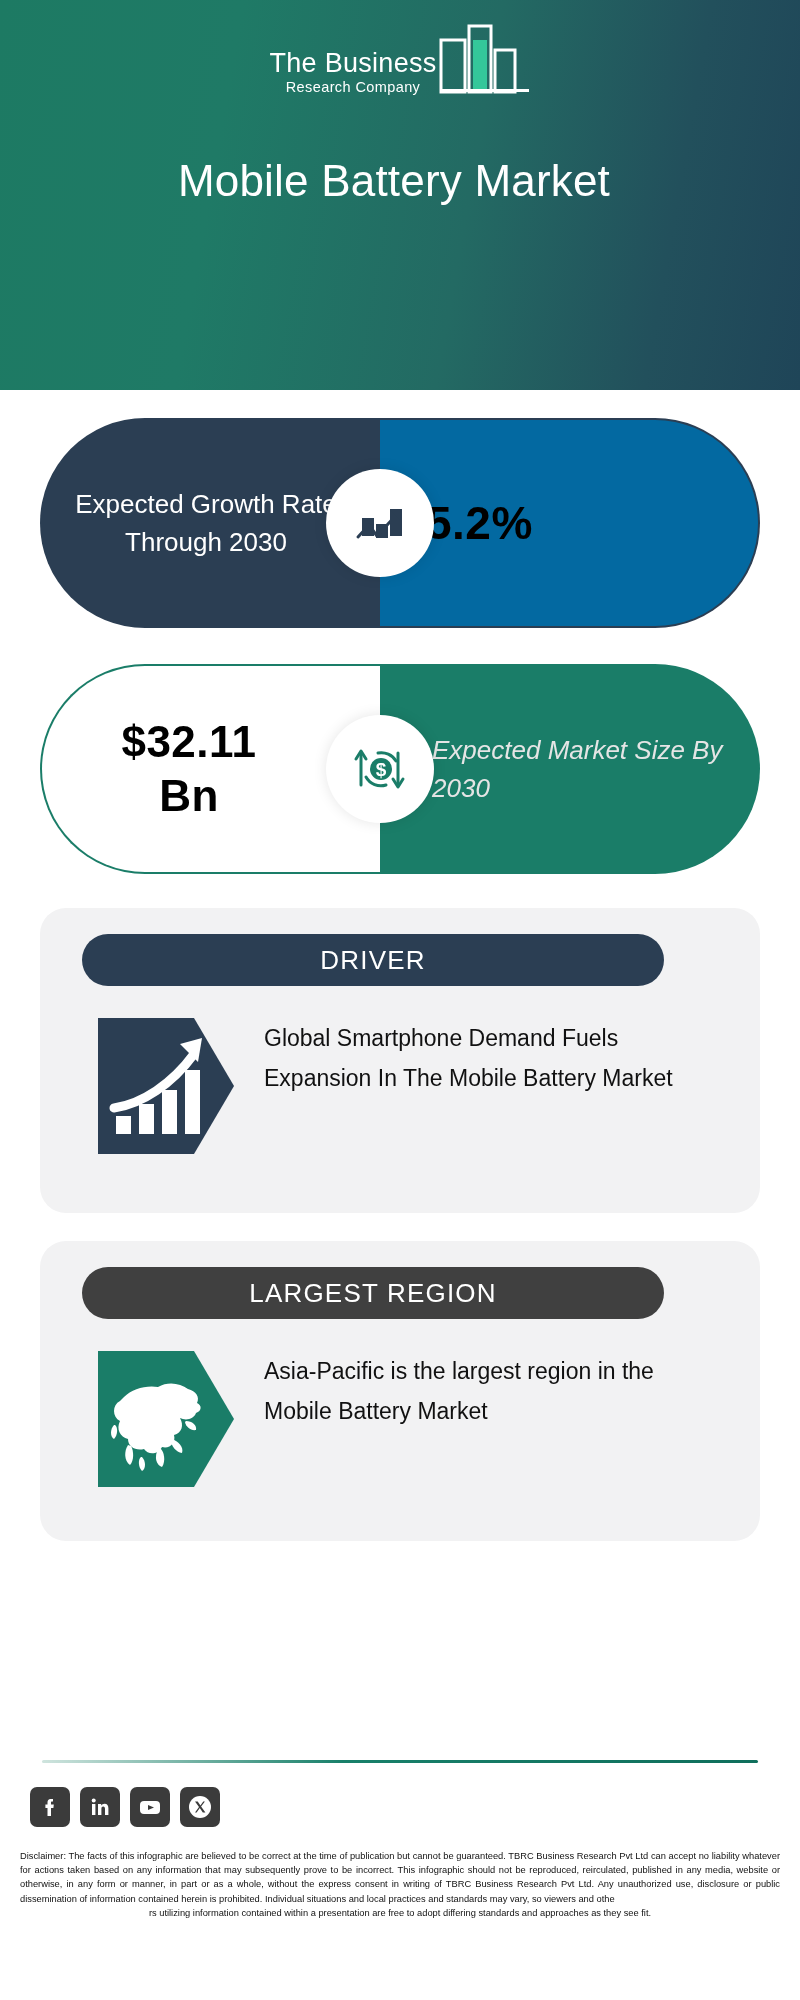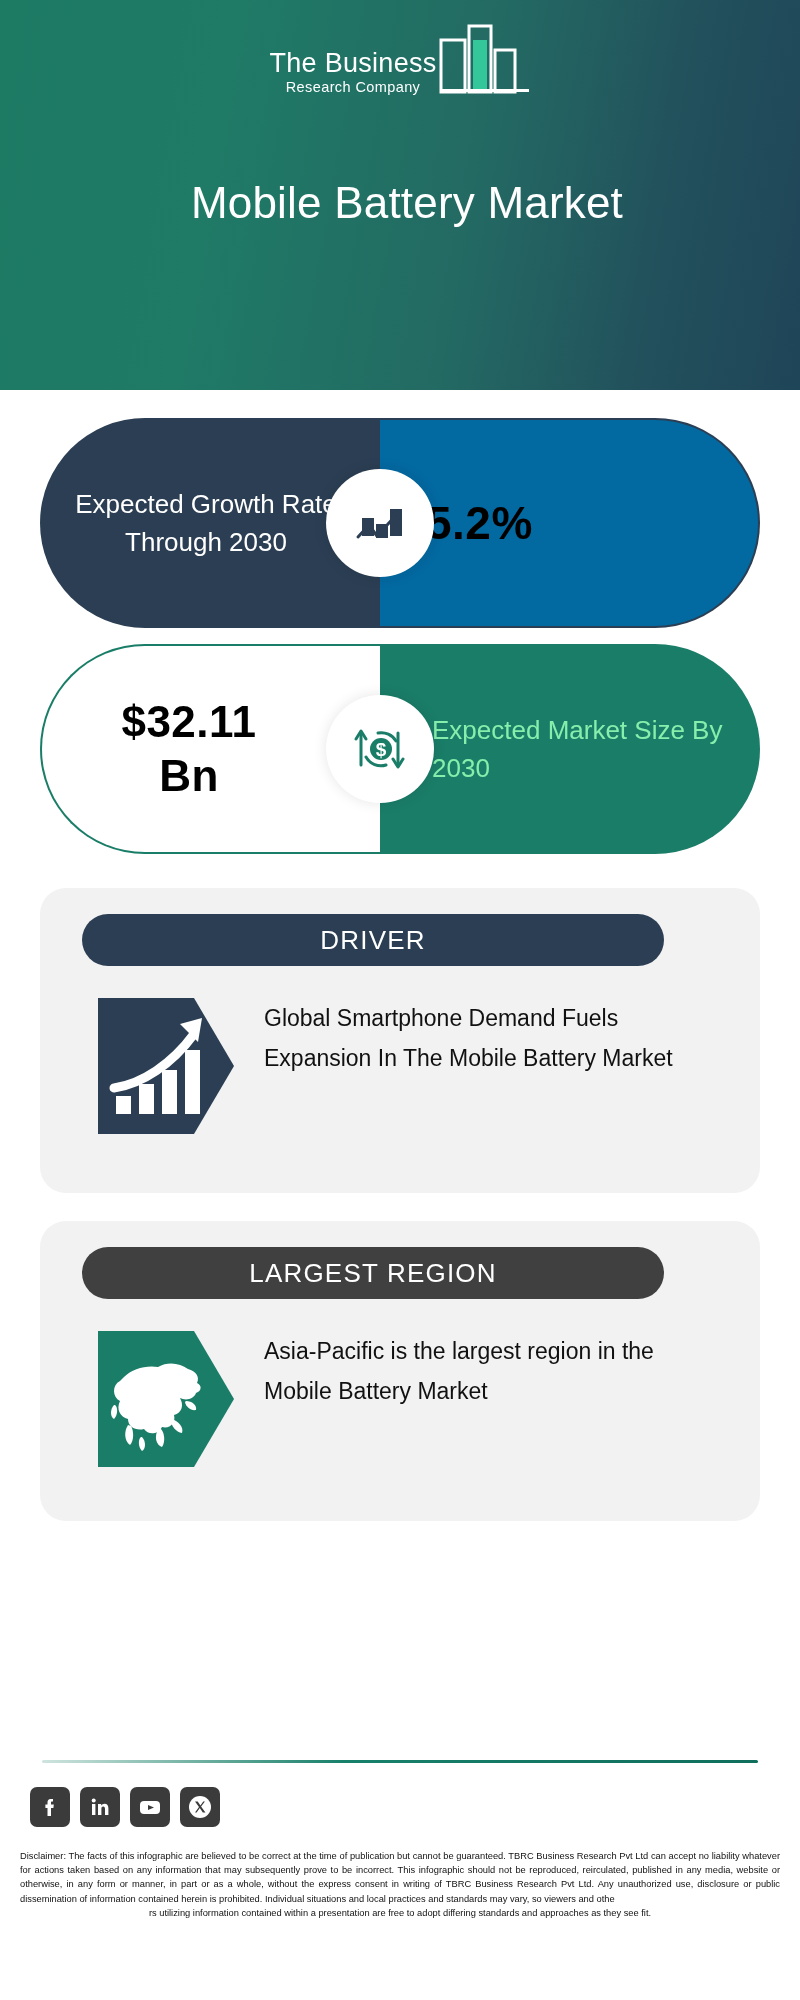--- a/index.html
+++ b/index.html
@@ -58,43 +58,42 @@
     line-height: 18px;
     font-weight: 400;
   }
   .logo-mark {
     margin-left: 2px;
     margin-bottom: 2px;
   }
 
   .main-title {
     position: absolute;
-    top: 178px;
+    top: 156px;
     left: 0;
     width: 788px;
     text-align: center;
     color: #ffffff;
     font-size: 44px;
     font-weight: 400;
     letter-spacing: 0.2px;
-    padding-left: 13px;
   }
 
   
   .stat-block { position: relative; width: 800px; }
 
   .card-row {
     position: relative;
     margin: 0 auto;
     width: 720px;
     height: 210px;
     display: flex;
   }
   .card-row.first { margin-top: 28px; }
-  .card-row.second { margin-top: 16px; }
+  .card-row.second { margin-top: 36px; }
 
   
   .half-filled-dark {
     width: 340px;
     height: 210px;
     background: #2b3e53;
     border-radius: 105px 0 0 105px;
     display: flex;
     align-items: center;
     justify-content: center;
@@ -158,25 +157,26 @@
     background: #1a7d68;
     border-radius: 0 105px 105px 0;
     display: flex;
     align-items: center;
     justify-content: center;
     box-sizing: border-box;
     padding-left: 52px;
     padding-right: 20px;
   }
   .half-filled-green .label {
-    color: #86efac;
+    color: #e5e5e5;
     font-size: 26px;
     line-height: 38px;
     text-align: left;
     font-weight: 400;
+    font-style: italic;
   }
 
   .badge-circle {
     position: absolute;
     top: 50%;
     left: 340px;
     transform: translate(-50%, -50%);
     width: 108px;
     height: 108px;
     border-radius: 50%;

